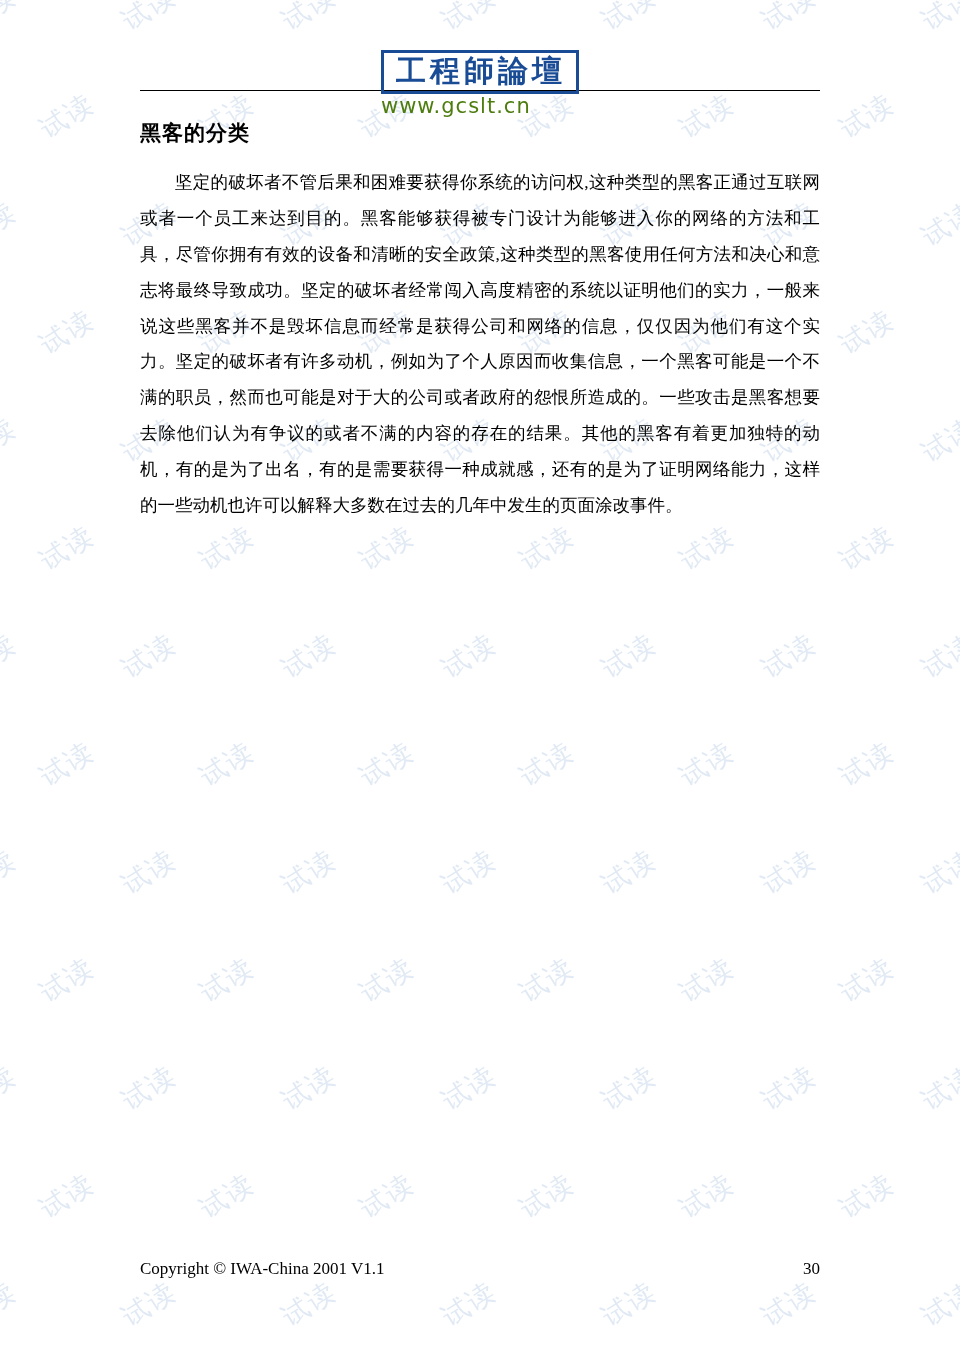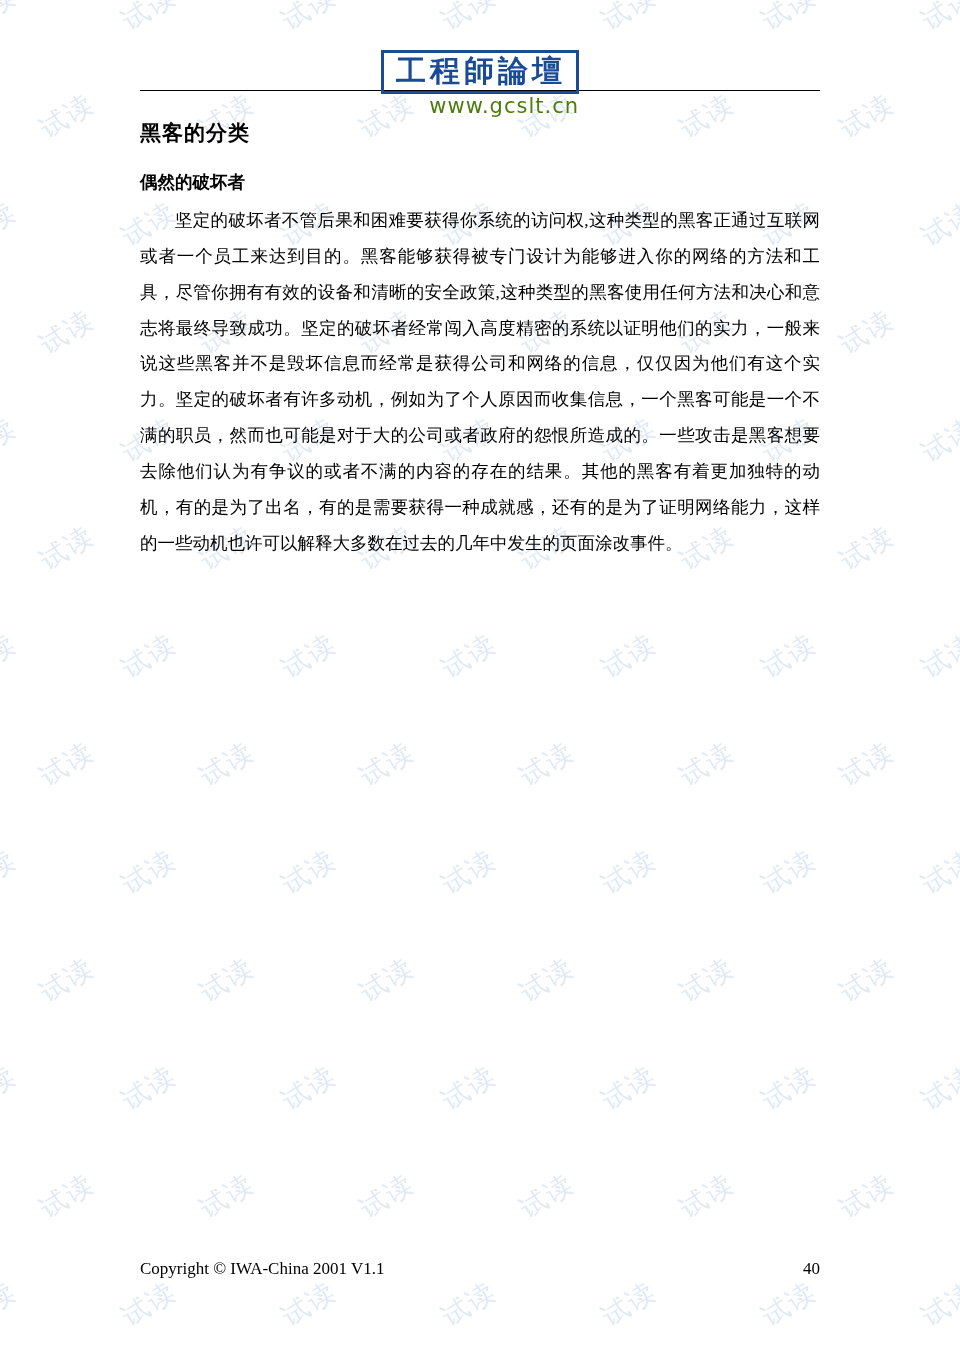--- a/index.html
+++ b/index.html
@@ -46,21 +46,21 @@
 
   .header-logo-wrap {
     display: flex;
     justify-content: center;
     align-items: flex-start;
     padding-top: 50px;
     height: 86px;
     box-sizing: border-box;
   }
   .logo-box {
-    text-align: right;
+    text-align: left;
     line-height: 1;
   }
   .logo-cn {
     display: inline-block;
     border: 3px solid #1a4c96;
     color: #1a4c96;
     font-family: "DejaVu Sans", sans-serif;
     font-weight: bold;
     font-size: 30px;
     letter-spacing: 4px;
@@ -220,22 +220,21 @@
       <div class="logo-cn">工程師論壇</div>
       <div class="logo-url">www.gcslt.cn</div>
     </div>
   </div>
 
   <hr class="header-rule">
 
   <h1 class="doc-title">黑客的分类</h1>
 
   <div id="body-container">
-      <h2 class="sec-head">偶然的破坏者</h2>
       <p class="body-text indent">坚定的破坏者不管后果和困难要获得你系统的访问权,这种类型的黑客正通过互联网或者一个员工来达到目的。黑客能够获得被专门设计为能够进入你的网络的方法和工具，尽管你拥有有效的设备和清晰的安全政策,这种类型的黑客使用任何方法和决心和意志将最终导致成功。坚定的破坏者经常闯入高度精密的系统以证明他们的实力，一般来说这些黑客并不是毁坏信息而经常是获得公司和网络的信息，仅仅因为他们有这个实力。坚定的破坏者有许多动机，例如为了个人原因而收集信息，一个黑客可能是一个不满的职员，然而也可能是对于大的公司或者政府的怨恨所造成的。一些攻击是黑客想要去除他们认为有争议的或者不满的内容的存在的结果。其他的黑客有着更加独特的动机，有的是为了出名，有的是需要获得一种成就感，还有的是为了证明网络能力，这样的一些动机也许可以解释大多数在过去的几年中发生的页面涂改事件。</p>
     </div>
 
 </div>
 
 <div class="footer">
   <span>Copyright © IWA-China 2001 V1.1</span>
-  <span class="pg">40</span>
+  <span class="pg">30</span>
 </div>
 
 </body></html>

